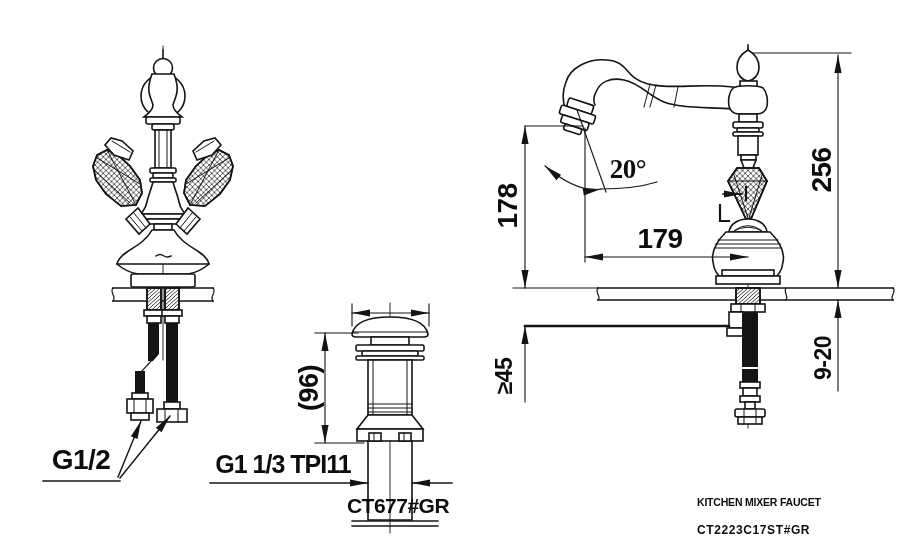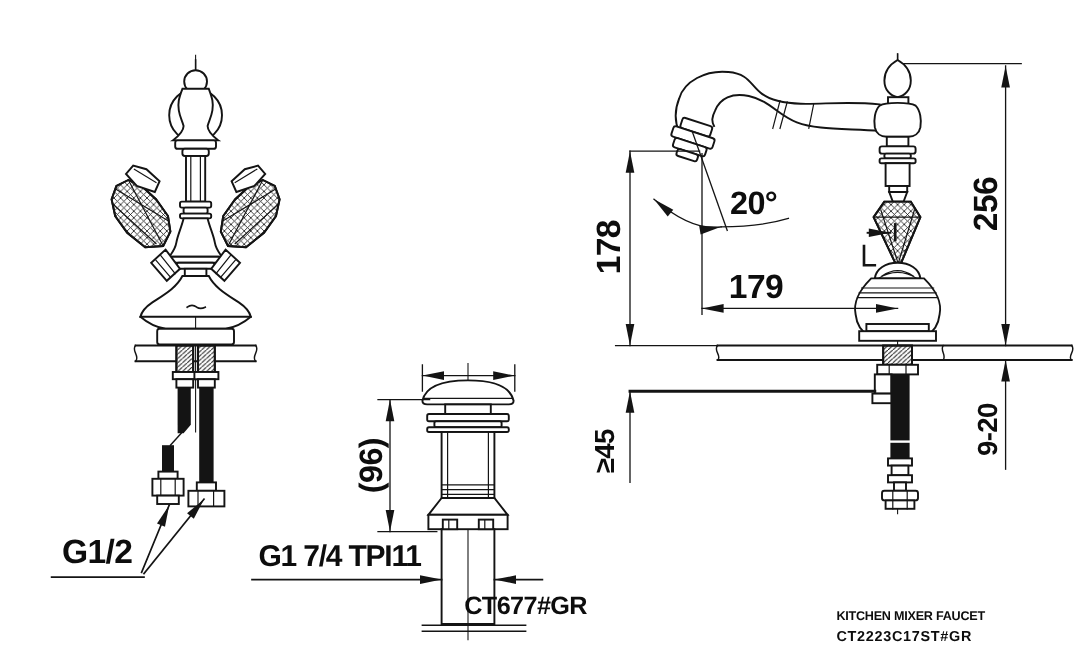--- a/index.html
+++ b/index.html
@@ -4,21 +4,21 @@
 <style>
   html,body{margin:0;padding:0;background:#ffffff;}
   #page{position:relative;width:900px;height:554px;background:#ffffff;overflow:hidden;
         font-family:"Liberation Sans",sans-serif;}
   svg{position:absolute;left:0;top:0;}
   .lbl{position:absolute;font-weight:bold;color:#0d0d0d;white-space:nowrap;
        display:flex;align-items:center;justify-content:center;
        font-family:"Liberation Sans",sans-serif;letter-spacing:-0.5px;}
   .rot{transform:rotate(-90deg);}
   .f28{font-size:28px;} .f27{font-size:27px;} .f25{font-size:25px;letter-spacing:-1px;}
-  .f23{font-size:23px;} .f21{font-size:21px;margin-left:40px;}
+  .f23{font-size:23px;} .f21{font-size:21px;}
   .t1{font-size:10.5px;letter-spacing:-0.2px;justify-content:flex-start;}
   .t2{font-size:12px;letter-spacing:0.6px;justify-content:flex-start;}
 </style>
 </head>
 <body>
 
 <div id="page">
 
 <svg viewBox="0 0 900 554" width="900" height="554" fill="none" stroke="#141414" stroke-width="1.6" stroke-linecap="square">
   <defs>
@@ -216,36 +216,36 @@
     <path d="M585,257 H748" stroke-width="1.1" marker-start="url(#ah)" marker-end="url(#ah)"></path>
 
     <path d="M577,110 L606,192" stroke-width="1.1"></path>
     <path d="M545,166 Q577,193 601,189" stroke-width="1.1" marker-start="url(#ah)" marker-end="url(#ah)"></path>
     <path d="M601,189 Q634,189 657,182" stroke-width="1.1"></path>
   </g>
 </svg>
 
 <div class="lbl f28" style="left:46px;top:444px;width:70px;">G1/2</div>
 
-<div class="lbl f25" style="left:203px;top:450px;width:160px;">G1 7/4 TPI11</div>
+<div class="lbl f25" style="left:203px;top:450px;width:160px;">G1 1/3 TPI11</div>
 
 <div class="lbl f21" style="left:343px;top:494px;width:110px;">CT677#GR</div>
 
 
 <div class="lbl f27 rot" style="left:274px;top:374px;width:70px;height:28px;">(96)</div>
 
 <div class="lbl f28 rot" style="left:473px;top:192px;width:70px;height:28px;">178</div>
 
-<div class="lbl f28" style="left:590px;top:223px;width:80px;">179</div>
-
-<div class="lbl f27" style="left:593px;top:154px;width:70px;">20°</div>
+<div class="lbl f28" style="left:620px;top:223px;width:80px;">179</div>
+
+<div class="lbl f27" style="left:593px;top:154px;width:70px;font-family:Liberation Serif, serif;">20°</div>
 
 <div class="lbl f28 rot" style="left:787px;top:156px;width:70px;height:28px;">256</div>
 
 <div class="lbl f23 rot" style="left:469px;top:363px;width:70px;height:26px;">≥45</div>
 
 <div class="lbl f23 rot" style="left:788px;top:345px;width:70px;height:26px;">9-20</div>
 
-<div class="lbl t1" style="left:697px;top:508px;width:130px;">KITCHEN MIXER FAUCET</div>
+<div class="lbl t1" style="left:697px;top:496px;width:130px;">KITCHEN MIXER FAUCET</div>
 
 <div class="lbl t2" style="left:697px;top:523px;width:130px;text-align:center;">CT2223C17ST#GR</div>
 
 </div>
 
 </body></html>

